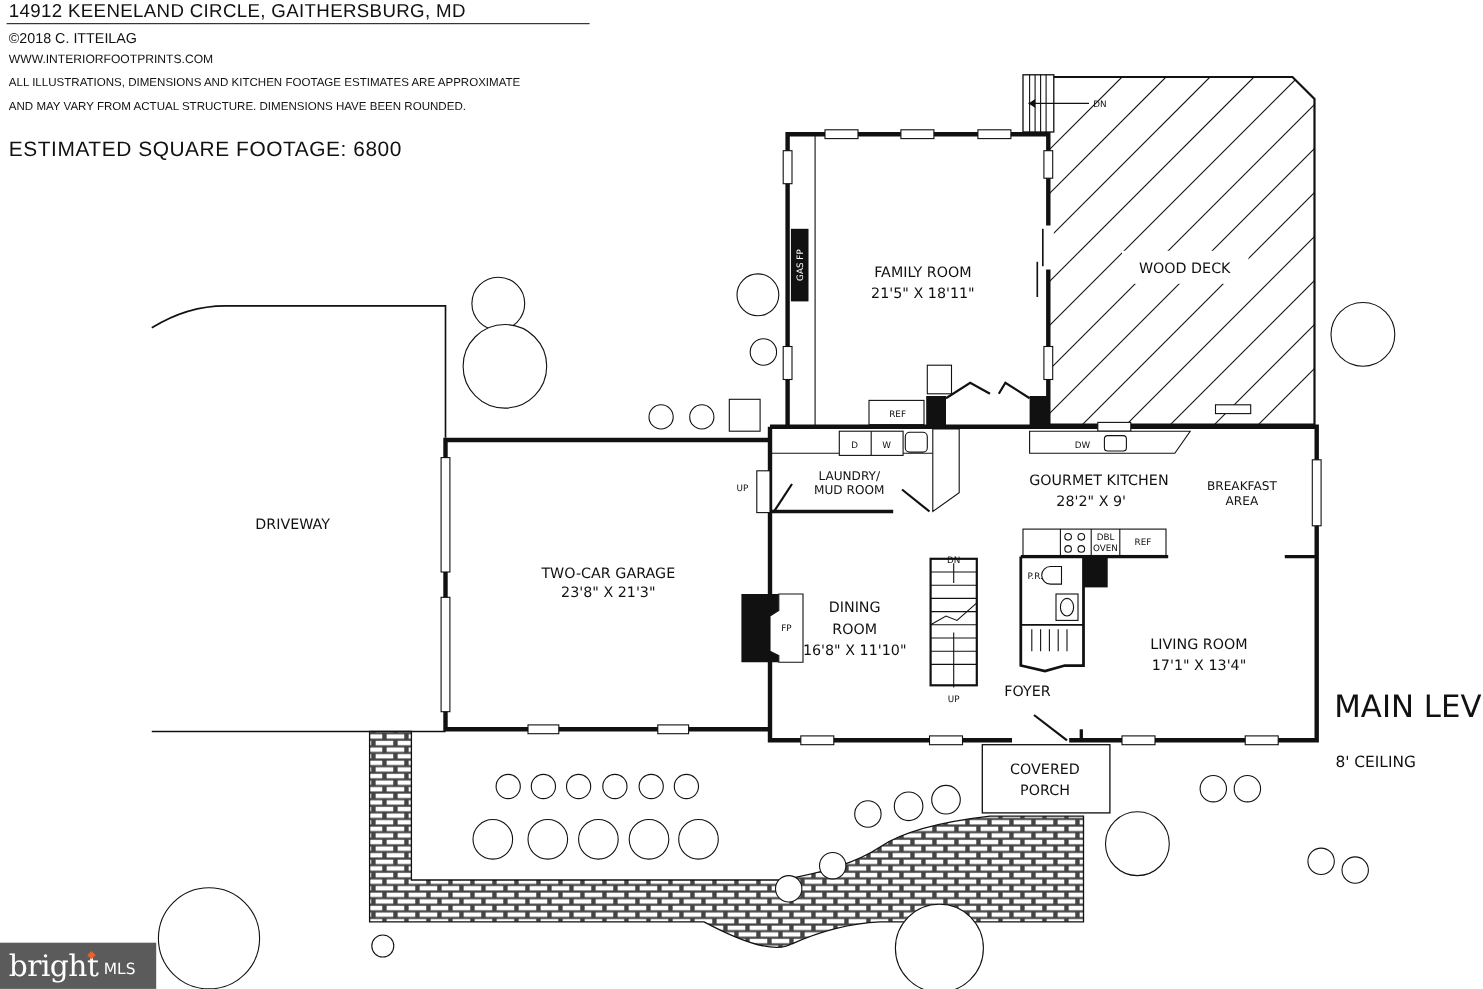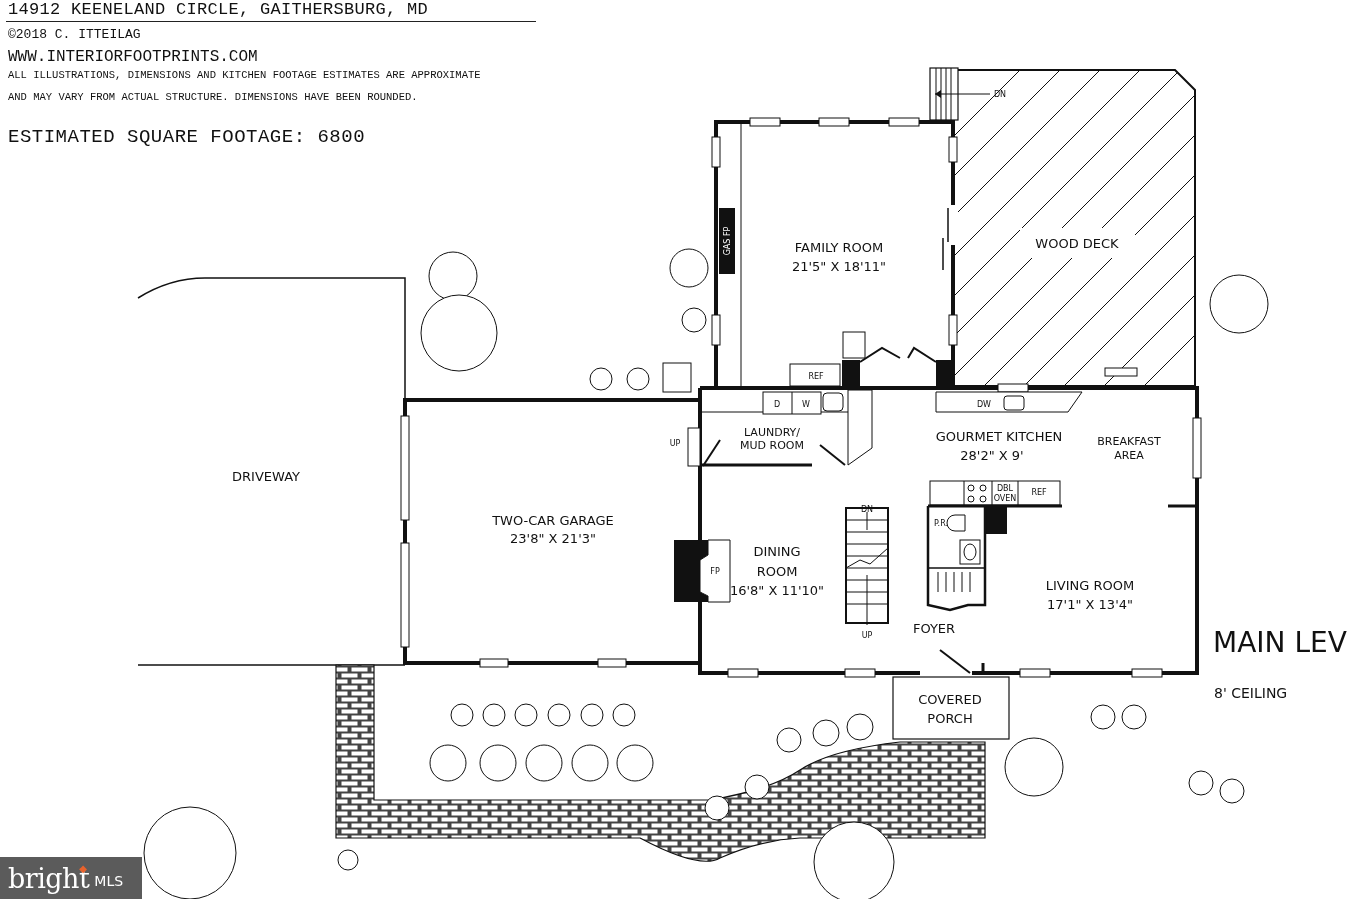--- a/index.html
+++ b/index.html
@@ -1,22 +1,22 @@
 <!DOCTYPE html>
 <html><head>
 <meta charset="utf-8">
 <style>
   html, body { margin: 0; padding: 0; background: #ffffff; }
   body { width: 1348px; height: 899px; position: relative; overflow: hidden;
          font-family: "DejaVu Sans", sans-serif; color: #111; }
-  .hdr { position: absolute; left: 8px; font-family: Liberation Mono, monospace; color: #111; white-space: nowrap; }
+  .hdr { position: absolute; left: 8px; font-family: Liberation Sans, sans-serif; color: #111; white-space: nowrap; }
   #title { top: 0px; font-size: 17px; letter-spacing: 0.3px; }
   #title-rule { position: absolute; left: 6px; top: 21px; width: 530px; height: 1px; background: #222; }
   #copyright { top: 27px; font-size: 13px; }
-  #website { top: 48px; font-size: 16px; }
+  #website { top: 48px; font-size: 11px; }
   #disclaimer1 { top: 69px; font-size: 10.5px; }
   #disclaimer2 { top: 91px; font-size: 10.5px; }
   #sqft { top: 126px; font-size: 19px; letter-spacing: 0.5px; }
   svg#plan { position: absolute; left: 0; top: 0; }
   .lbl { font-family: "DejaVu Sans", sans-serif; fill: #111; text-anchor: middle; }
   .lbl-sm { font-size: 11px; }
   .lbl-md { font-size: 13px; }
   .lbl-xs { font-size: 8px; }
   #level { position: absolute; left: 1213px; top: 626px; font-size: 28px; white-space: nowrap; }
   #ceiling { position: absolute; left: 1214px; top: 685px; font-size: 14px; white-space: nowrap; }

